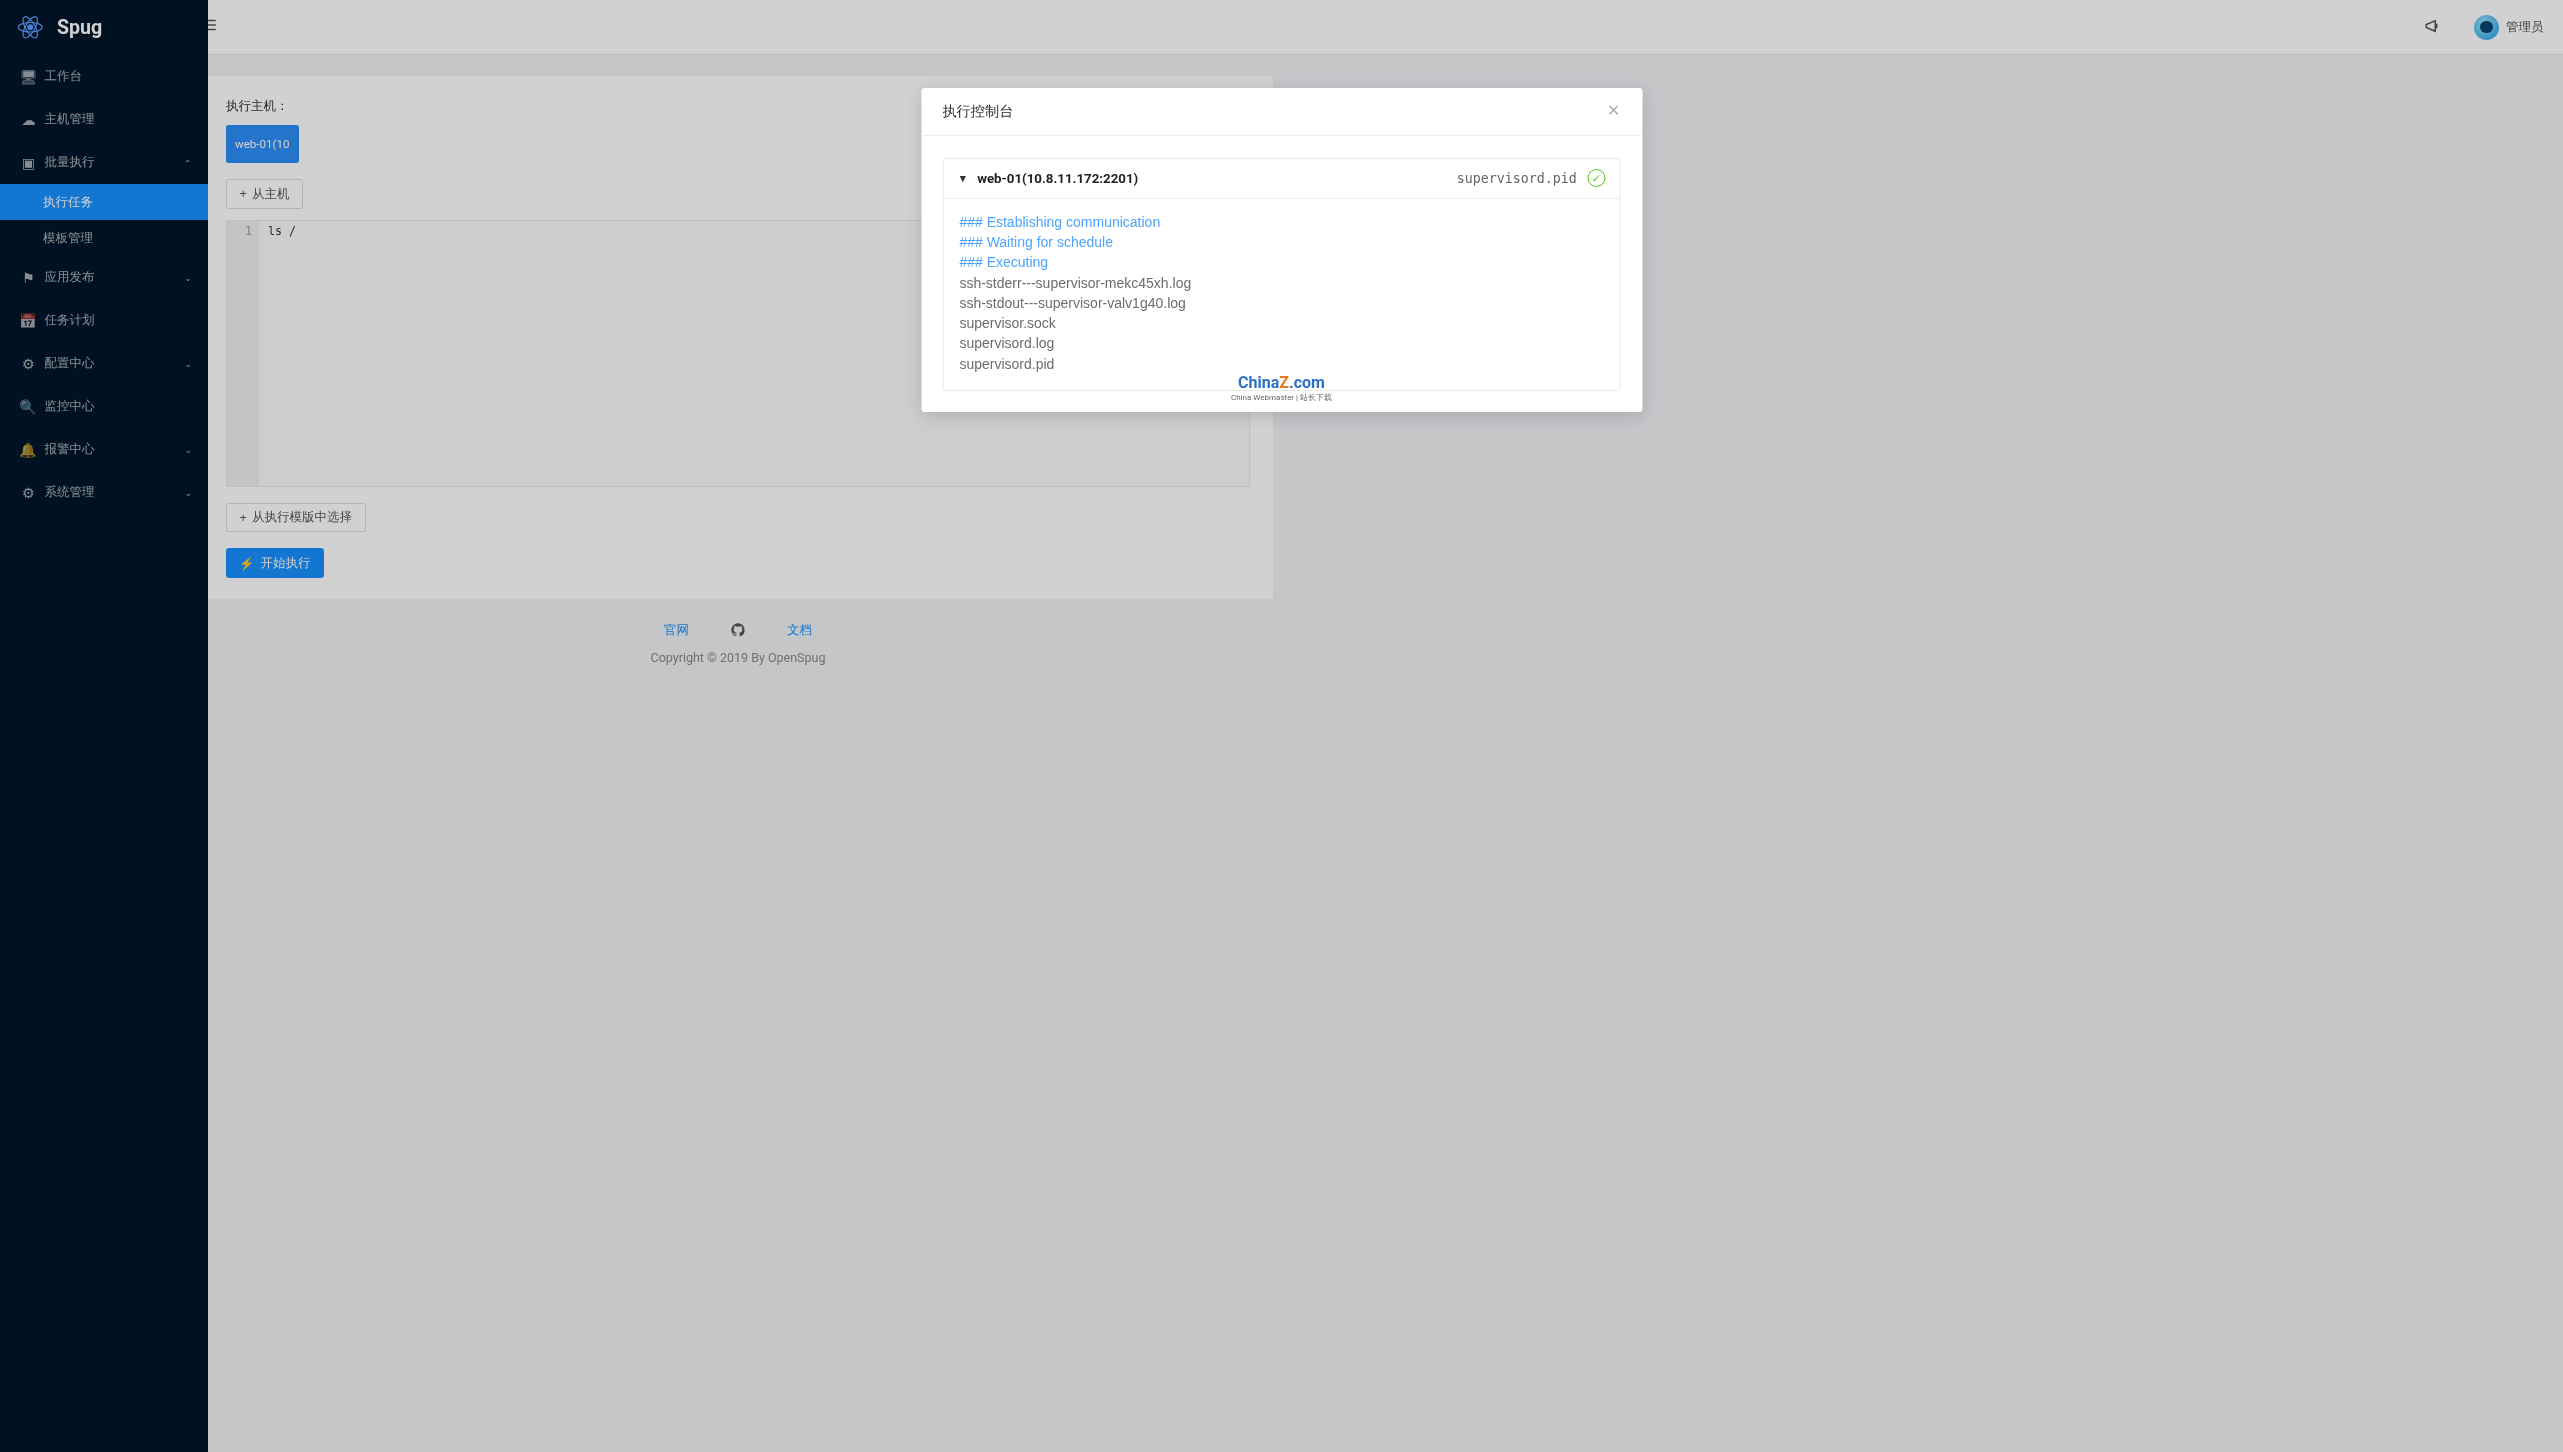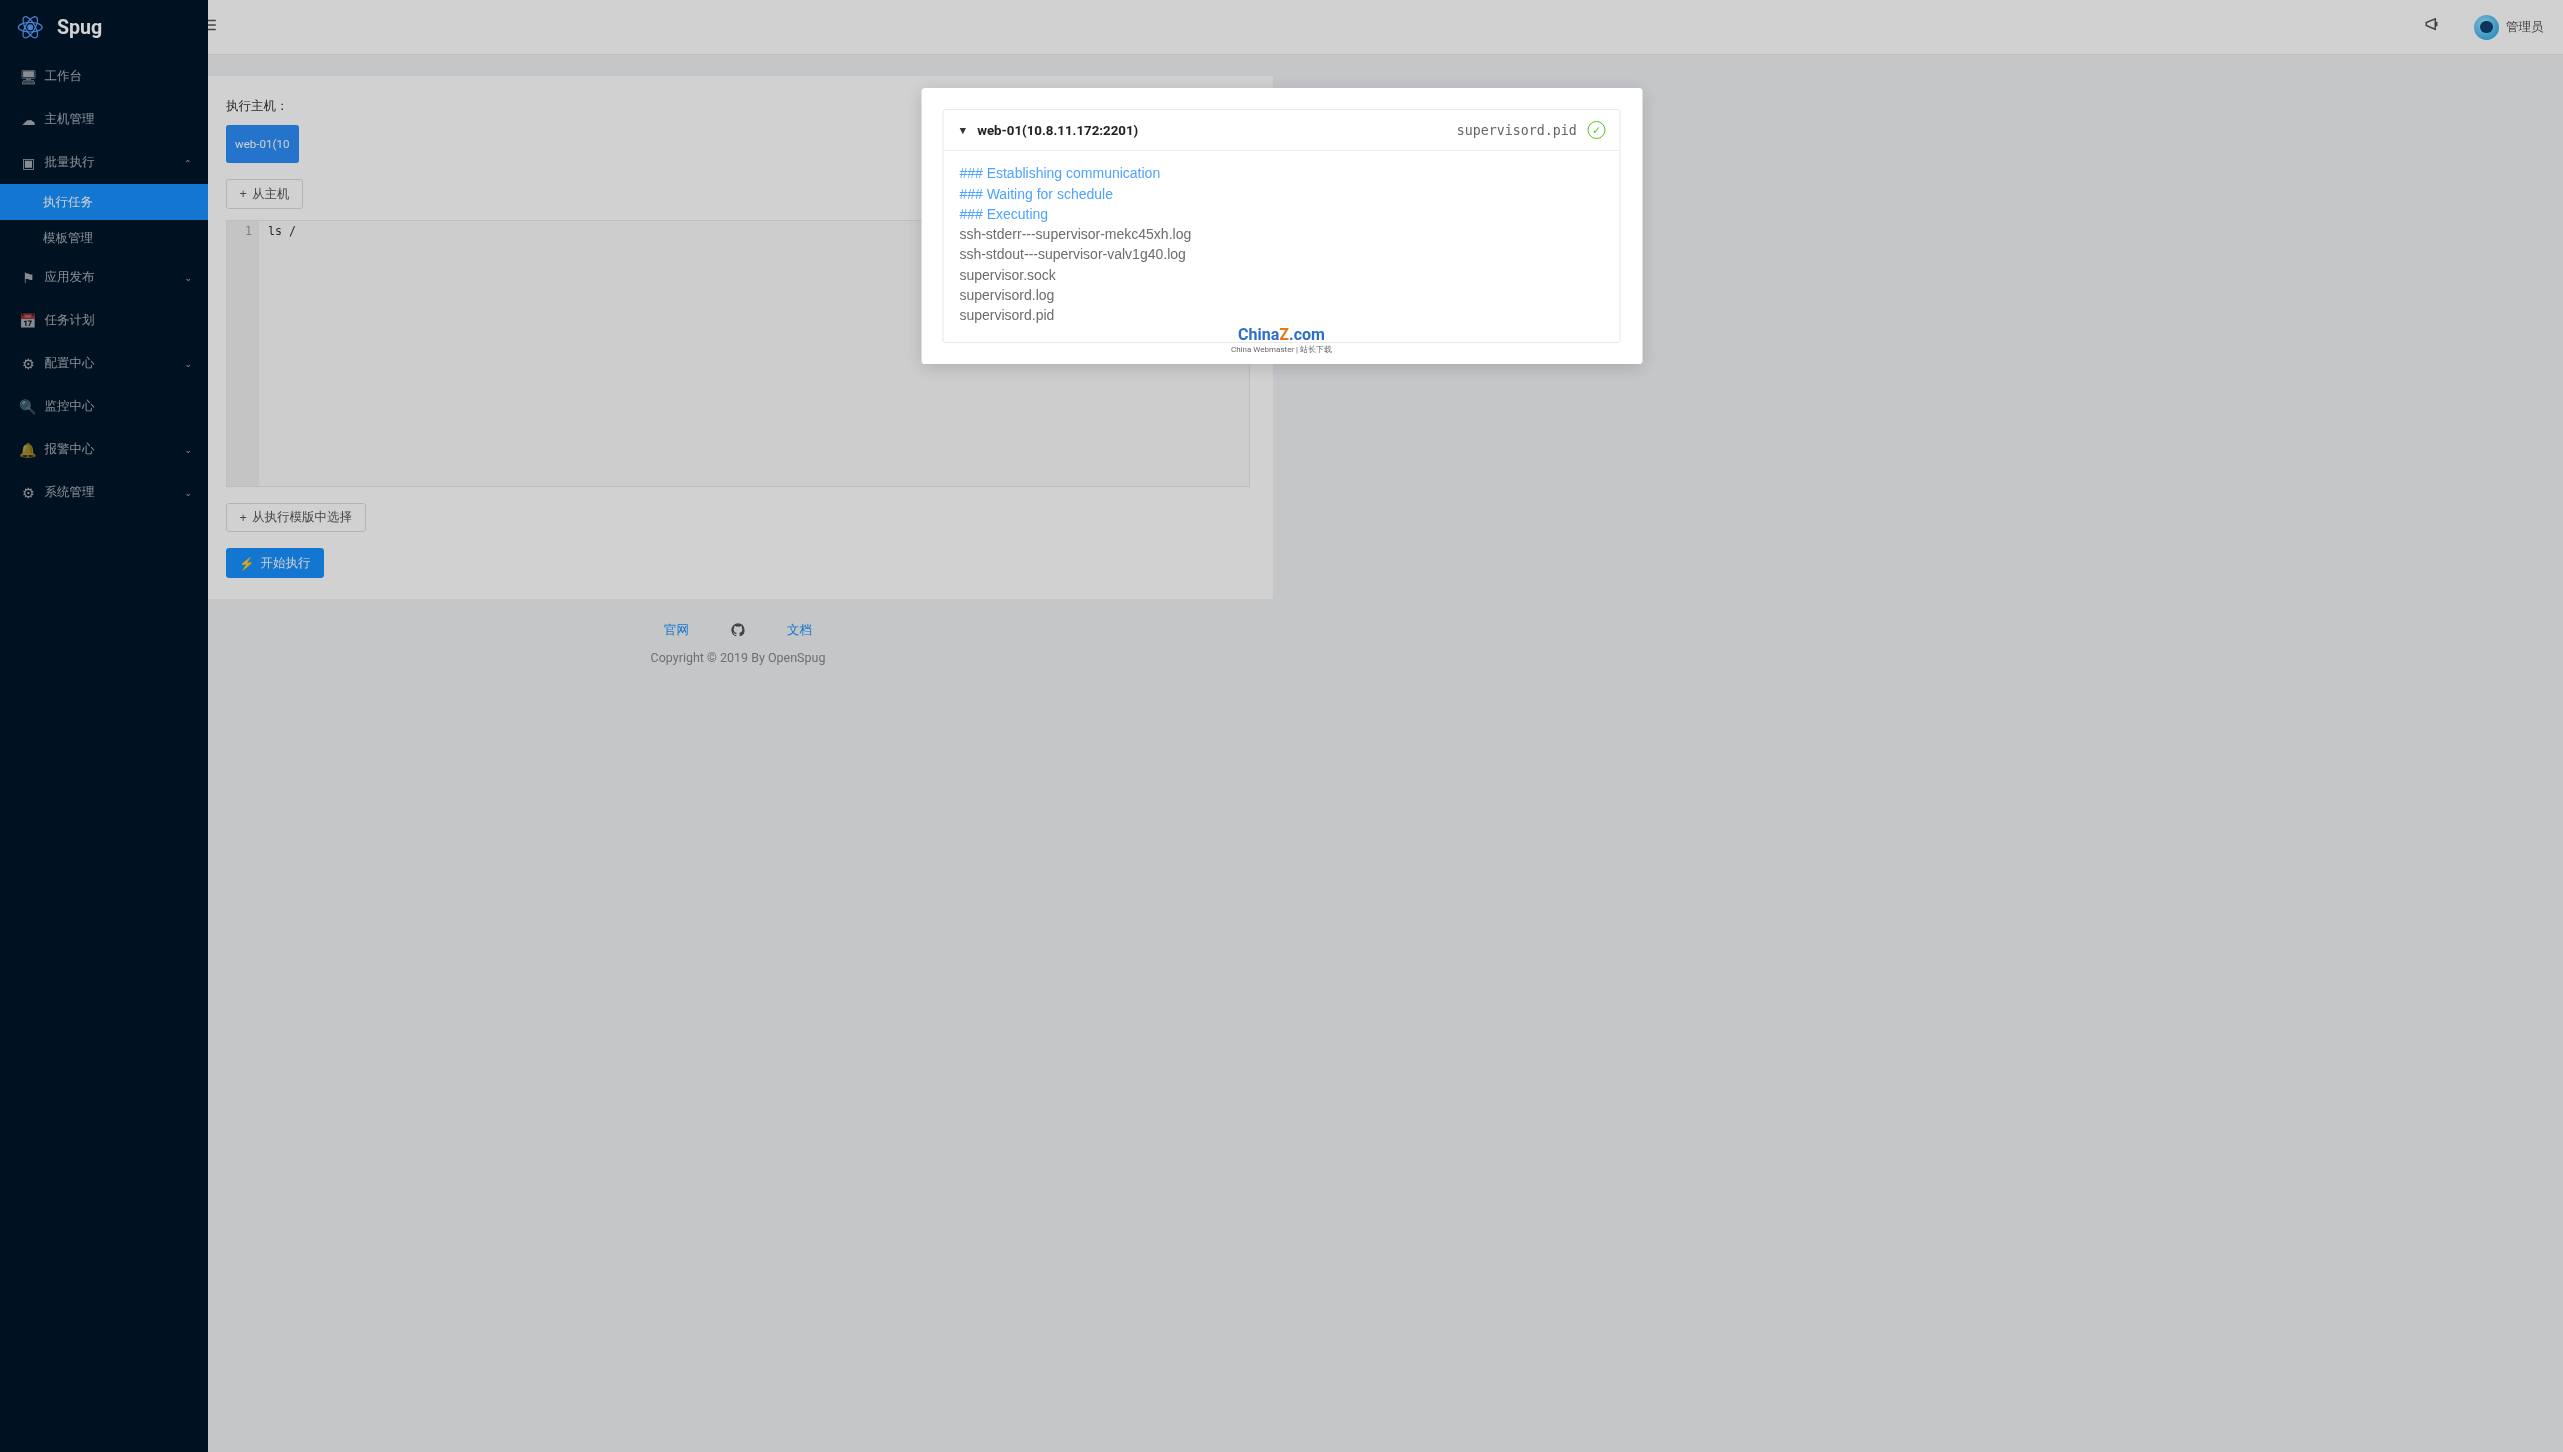--- a/index.html
+++ b/index.html
@@ -15,21 +15,21 @@
 .menu-item.active { background: #1890ff; color: #fff; }
 .menu-item.sub { padding-left: 43px; height: 36px; }
 .menu-item .mi-icon { width: 14.2px; margin-right: 9px; display: flex; align-items: center; justify-content: center; }
 .menu-item .mi-label { font-size: 12.5px; }
 .menu-item .chevron { position: absolute; right: 16px; font-size: 9px; transition: transform .2s; }
 .menu-item .chevron.up { transform: rotate(180deg); }
 
 
 .header { position: fixed; left: 180px; top: 0; right: 0; height: 55px; background: #fff; display: flex; align-items: center; padding: 0 19.6px; border-bottom: 0.9px solid #e8e8e8; z-index: 5; }
 .collapse-btn { font-size: 18px; cursor: pointer; color: #555; }
-.header-right { margin-left: auto; display: flex; align-items: flex-start; gap: 32px; }
+.header-right { margin-left: auto; display: flex; align-items: center; gap: 32px; }
 .announce-icon { color: #555; cursor: pointer; }
 .user { display: flex; align-items: center; gap: 7.1px; cursor: pointer; }
 .avatar { width: 25px; height: 25px; border-radius: 50%; background: radial-gradient(circle at 40% 35%, #9de4ff, #1a9ee2); display: flex; align-items: center; justify-content: center; }
 .avatar-inner { width: 12.5px; height: 12.5px; border-radius: 50%; background: #0b4270; }
 .username { color: #555; font-size: 12.5px; }
 
 
 .main { position: absolute; left: 180px; top: 55px; right: 0; bottom: 0; padding: 21.4px 23px; overflow: auto; }
 .card { background: #fff; padding: 21.4px 23px; border-radius: 1.8px; }
 .section-label { font-size: 12.5px; color: #333; margin-bottom: 10.7px; }
@@ -183,20 +183,28 @@
             <path d="M12 2a10 10 0 00-3.2 19.5c.5.1.7-.2.7-.5v-1.8c-2.8.6-3.4-1.3-3.4-1.3-.4-1.1-1.1-1.4-1.1-1.4-.9-.6.1-.6.1-.6 1 .1 1.5 1 1.5 1 .9 1.5 2.4 1.1 3 .8.1-.6.3-1.1.6-1.3-2.2-.3-4.6-1.1-4.6-5a3.9 3.9 0 011-2.7c-.1-.3-.5-1.3.1-2.7 0 0 .8-.3 2.8 1a9.6 9.6 0 015 0c2-1.3 2.8-1 2.8-1 .6 1.4.2 2.4.1 2.7a3.9 3.9 0 011 2.7c0 3.9-2.4 4.7-4.6 5 .4.3.7.9.7 1.8v2.7c0 .3.2.6.7.5A10 10 0 0012 2z"></path>
           </svg></a>
       <a>文档</a>
     </div>
     <div>Copyright © 2019 By OpenSpug</div>
   </div>
 </div>
 
 <div class="overlay"></div>
 <div class="modal">
+  <div class="modal-header">
+    <span class="modal-title">执行控制台</span>
+    <span class="modal-close">
+      <svg width="14.2" height="14.2" viewBox="0 0 24 24" stroke="currentColor" stroke-width="2" fill="none">
+          <path d="M5 5l14 14M19 5L5 19"></path>
+        </svg>
+    </span>
+  </div>
   <div class="modal-body" style="position:relative">
     <div class="console-box">
       <div class="console-head">
         <span class="console-caret">▼</span>
         <span class="console-host">web-01(10.8.11.172:2201)</span>
         <div class="console-right">
           <span class="console-sub">supervisord.pid</span>
           <span class="check-icon">✓</span>
         </div>
       </div>

